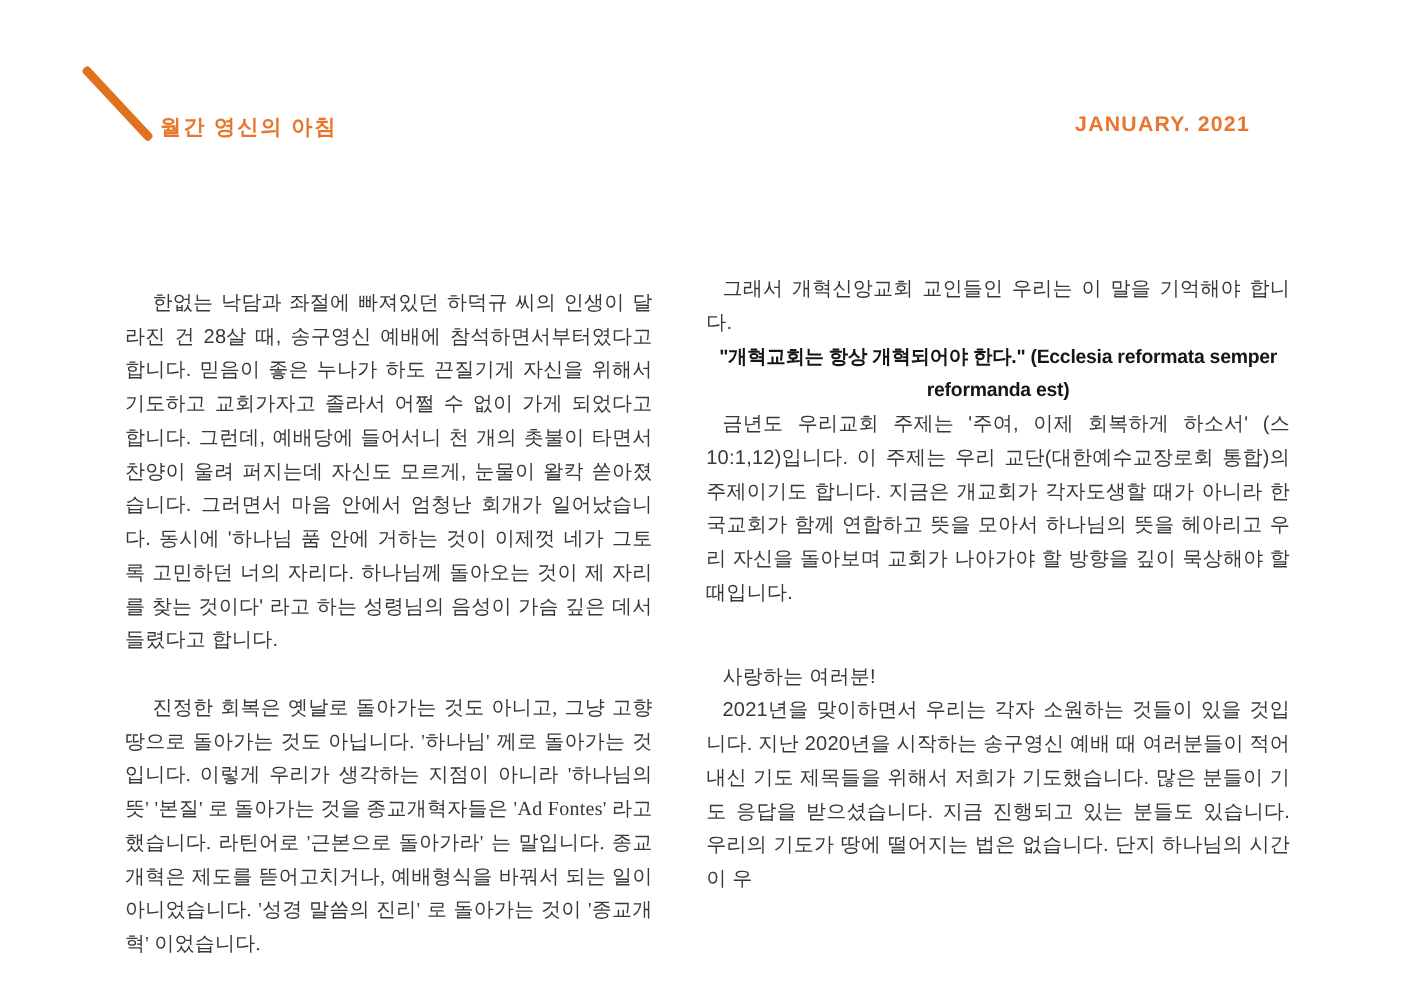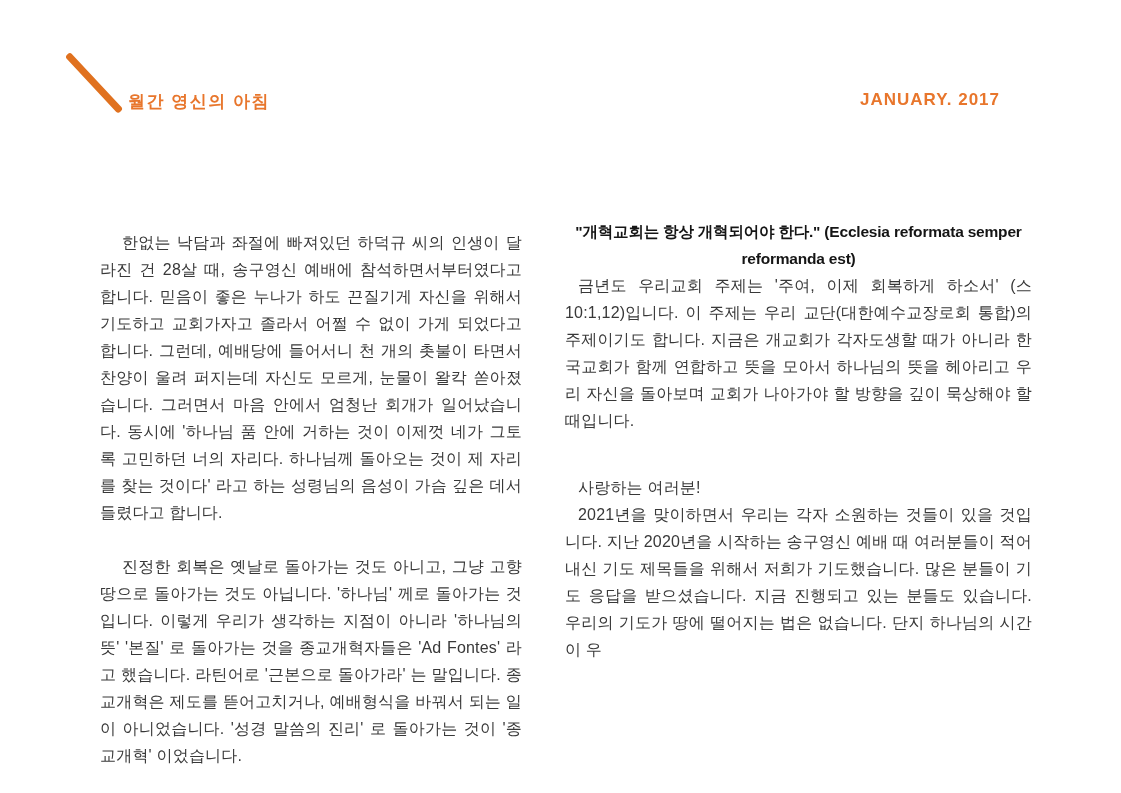--- a/index.html
+++ b/index.html
@@ -54,21 +54,21 @@
     font-size: 16px;
     line-height: 27px;
     text-align: justify;
     letter-spacing: 0.2px;
   }
   .column p { margin: 0; }
   .col-left  { left: 100px; width: 422px; }
   .col-right { left: 565px; width: 467px; }
 
   .col-left p.para { text-indent: 22px; margin-top: 11px; }
-  .col-left p.para + p.para { margin-top: 27px; }
+  .col-left p.para + p.para { margin-top: 27px; font-family: Liberation Serif, serif; }
 
   .col-right p.para { text-indent: 13px; }
   .col-right .gap-above { margin-top: 40px; }
 
   .motto {
     margin: 30px -22px 28px -8px;
     text-align: center;
     text-indent: 0 !important;
     font-weight: bold;
     color: #151515;
@@ -76,27 +76,28 @@
     letter-spacing: -0.2px;
   }
 </style>
 </head>
 <body>
 
 <div class="page">
 
   <div class="brand-slash"></div>
   <div class="masthead-title">월간 영신의 아침</div>
-  <div class="issue-date">JANUARY. 2017</div>
+  <div class="issue-date">JANUARY. 2021</div>
 
   <div class="column col-left">
     <p class="para">한없는 낙담과 좌절에 빠져있던 하덕규 씨의 인생이 달라진 건 28살 때, 송구영신 예배에 참석하면서부터였다고 합니다. 믿음이 좋은 누나가 하도 끈질기게 자신을 위해서 기도하고 교회가자고 졸라서 어쩔 수 없이 가게 되었다고 합니다. 그런데, 예배당에 들어서니 천 개의 촛불이 타면서 찬양이 울려 퍼지는데 자신도 모르게, 눈물이 왈칵 쏟아졌습니다. 그러면서 마음 안에서 엄청난 회개가 일어났습니다. 동시에 '하나님 품 안에 거하는 것이 이제껏 네가 그토록 고민하던 너의 자리다. 하나님께 돌아오는 것이 제 자리를 찾는 것이다' 라고 하는 성령님의 음성이 가슴 깊은 데서 들렸다고 합니다.</p>
     <p class="para">진정한 회복은 옛날로 돌아가는 것도 아니고, 그냥 고향 땅으로 돌아가는 것도 아닙니다. '하나님' 께로 돌아가는 것입니다. 이렇게 우리가 생각하는 지점이 아니라 '하나님의 뜻' '본질' 로 돌아가는 것을 종교개혁자들은 'Ad Fontes' 라고 했습니다. 라틴어로 '근본으로 돌아가라' 는 말입니다. 종교개혁은 제도를 뜯어고치거나, 예배형식을 바꿔서 되는 일이 아니었습니다. '성경 말씀의 진리' 로 돌아가는 것이 '종교개혁' 이었습니다.</p>
   </div>
 
   <div class="column col-right">
+    <p class="para">그래서 개혁신앙교회 교인들인 우리는 이 말을 기억해야 합니다.</p>
     <p class="para motto">"개혁교회는 항상 개혁되어야 한다." (Ecclesia reformata semper reformanda est)</p>
     <p class="para">금년도 우리교회 주제는 '주여, 이제 회복하게 하소서' (스10:1,12)입니다. 이 주제는 우리 교단(대한예수교장로회 통합)의 주제이기도 합니다. 지금은 개교회가 각자도생할 때가 아니라 한국교회가 함께 연합하고 뜻을 모아서 하나님의 뜻을 헤아리고 우리 자신을 돌아보며 교회가 나아가야 할 방향을 깊이 묵상해야 할 때입니다.</p>
     <p class="para gap-above">사랑하는 여러분!</p>
     <p class="para">2021년을 맞이하면서 우리는 각자 소원하는 것들이 있을 것입니다. 지난 2020년을 시작하는 송구영신 예배 때 여러분들이 적어내신 기도 제목들을 위해서 저희가 기도했습니다. 많은 분들이 기도 응답을 받으셨습니다. 지금 진행되고 있는 분들도 있습니다. 우리의 기도가 땅에 떨어지는 법은 없습니다. 단지 하나님의 시간이 우</p>
   </div>
 
 </div>
 
 </body></html>

